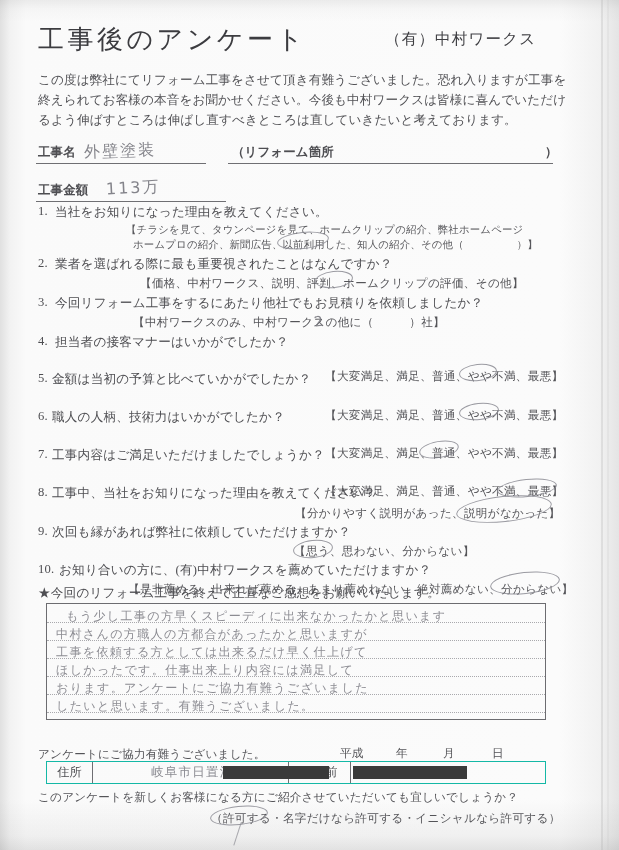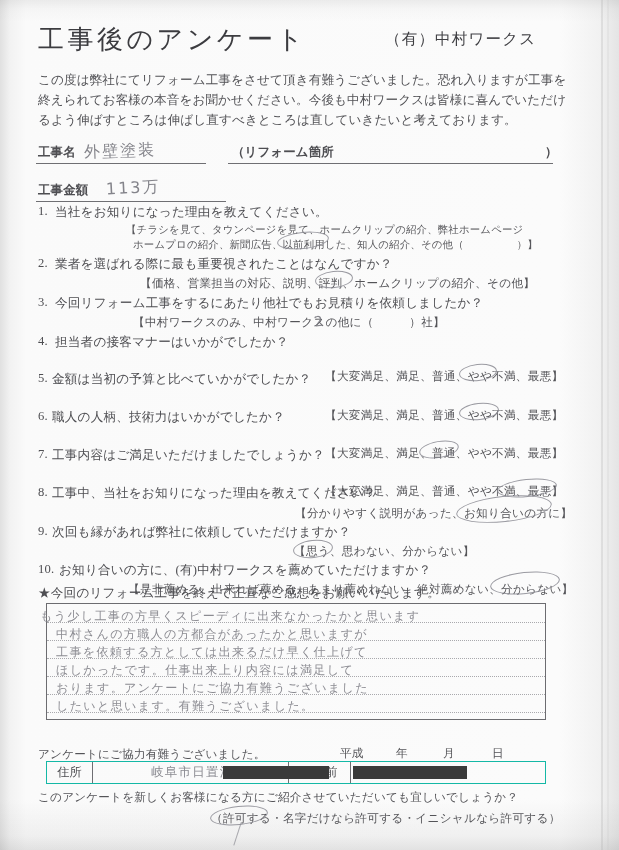--- a/index.html
+++ b/index.html
@@ -189,21 +189,21 @@
     <div class="p label-field" style="left:38px; top:182px;">工事金額</div>
     <div class="rule" style="left:36px; top:201px; width:190px;"></div>
 
     <div class="p q" style="left:38px; top:204px;">1.</div>
     <div class="p q" style="left:55px; top:204px;">当社をお知りになった理由を教えてください。</div>
     <div class="p opt-sm" style="left:126px; top:223px;">【チラシを見て、タウンページを見て、ホームクリップの紹介、弊社ホームページ</div>
     <div class="p opt-sm" style="left:133px; top:238px;">ホームプロの紹介、新聞広告、以前利用した、知人の紹介、その他（　　　　　）】</div>
 
     <div class="p q" style="left:38px; top:256px;">2.</div>
     <div class="p q" style="left:55px; top:256px;">業者を選ばれる際に最も重要視されたことはなんですか？</div>
-    <div class="p opt" style="left:140px; top:276px;">【価格、営業担当の対応、説明、評判、ホームクリップの紹介、その他】</div>
+    <div class="p opt" style="left:140px; top:276px;">【価格、中村ワークス、説明、評判、ホームクリップの評価、その他】</div>
 
     <div class="p q" style="left:38px; top:295px;">3.</div>
     <div class="p q" style="left:55px; top:295px;">今回リフォーム工事をするにあたり他社でもお見積りを依頼しましたか？</div>
     <div class="p opt" style="left:133px; top:315px;">【中村ワークスのみ、中村ワークスの他に（　　　）社】</div>
 
     <div class="p q" style="left:38px; top:334px;">4.</div>
     <div class="p q" style="left:55px; top:334px;">担当者の接客マナーはいかがでしたか？</div>
     <div class="p opt" style="left:325px; top:369px;">【大変満足、満足、普通、やや不満、最悪】</div>
 
     <div class="p q" style="left:38px; top:371px;">5.</div>
@@ -213,21 +213,21 @@
     <div class="p q" style="left:38px; top:409px;">6.</div>
     <div class="p q" style="left:52px; top:409px;">職人の人柄、技術力はいかがでしたか？</div>
     <div class="p opt" style="left:325px; top:446px;">【大変満足、満足、普通、やや不満、最悪】</div>
 
     <div class="p q" style="left:38px; top:447px;">7.</div>
     <div class="p q" style="left:52px; top:447px;">工事内容はご満足いただけましたでしょうか？</div>
     <div class="p opt" style="left:325px; top:484px;">【大変満足、満足、普通、やや不満、最悪】</div>
 
     <div class="p q" style="left:38px; top:485px;">8.</div>
     <div class="p q" style="left:52px; top:485px;">工事中、当社をお知りになった理由を教えてください？</div>
-    <div class="p opt" style="left:295px; top:506px;">【分かりやすく説明があった、お知り合いの方に】</div>
+    <div class="p opt" style="left:295px; top:506px;">【分かりやすく説明があった、説明がなかった】</div>
 
     <div class="p q" style="left:38px; top:524px;">9.</div>
     <div class="p q" style="left:52px; top:524px;">次回も縁があれば弊社に依頼していただけますか？</div>
     <div class="p opt" style="left:294px; top:544px;">【思う、思わない、分からない】</div>
 
     <div class="p q" style="left:38px; top:562px;">10.</div>
     <div class="p q" style="left:59px; top:562px;">お知り合いの方に、(有)中村ワークスを薦めていただけますか？</div>
     <div class="p opt" style="left:128px; top:582px;">【是非薦める、出来れば薦める、あまり薦めれない、絶対薦めない、分からない】</div>
 
     <div class="p q" style="left:38px; top:585px;">★今回のリフォーム工事を終えて正直なご感想をお願いいたします。</div>
@@ -264,21 +264,21 @@
     <div class="circ tilt" style="left:459px; top:403px; width:40px; height:17px;"></div>
     <div class="circ tilt2" style="left:419px; top:441px; width:40px; height:17px;"></div>
     <div class="circ tilt" style="left:497px; top:479px; width:60px; height:18px;"></div>
     <div class="circ tilt" style="left:456px; top:496px; width:96px; height:26px;"></div>
     <div class="circ tilt" style="left:293px; top:540px; width:40px; height:18px;"></div>
     <div class="circ tilt" style="left:490px; top:572px; width:70px; height:22px;"></div>
     <div class="circ tilt" style="left:210px; top:806px; width:58px; height:19px;"></div>
 
     <div style="position:absolute; left:237px; top:822px; width:1.4px; height:24px; background:#8a8a92; opacity:0.7; transform:rotate(18deg);"></div>
 
-    <div class="hw hw-body" style="left:40px; top:608px;">もう少し工事の方早くスピーディに出来なかったかと思います</div>
+    <div class="hw hw-body" style="left:66px; top:608px;">もう少し工事の方早くスピーディに出来なかったかと思います</div>
     <div class="hw hw-body" style="left:56px; top:626px;">中村さんの方職人の方都合があったかと思いますが</div>
     <div class="hw hw-body" style="left:56px; top:644px;">工事を依頼する方としては出来るだけ早く仕上げて</div>
     <div class="hw hw-body" style="left:56px; top:662px;">ほしかったです。仕事出来上り内容には満足して</div>
     <div class="hw hw-body" style="left:56px; top:680px;">おります。アンケートにご協力有難うございました</div>
     <div class="hw hw-body" style="left:56px; top:698px;">したいと思います。有難うございました。</div>
   </div>
 
   <div id="addr-table">
     <div class="cell lab">住所</div>
     <div class="cell val">

